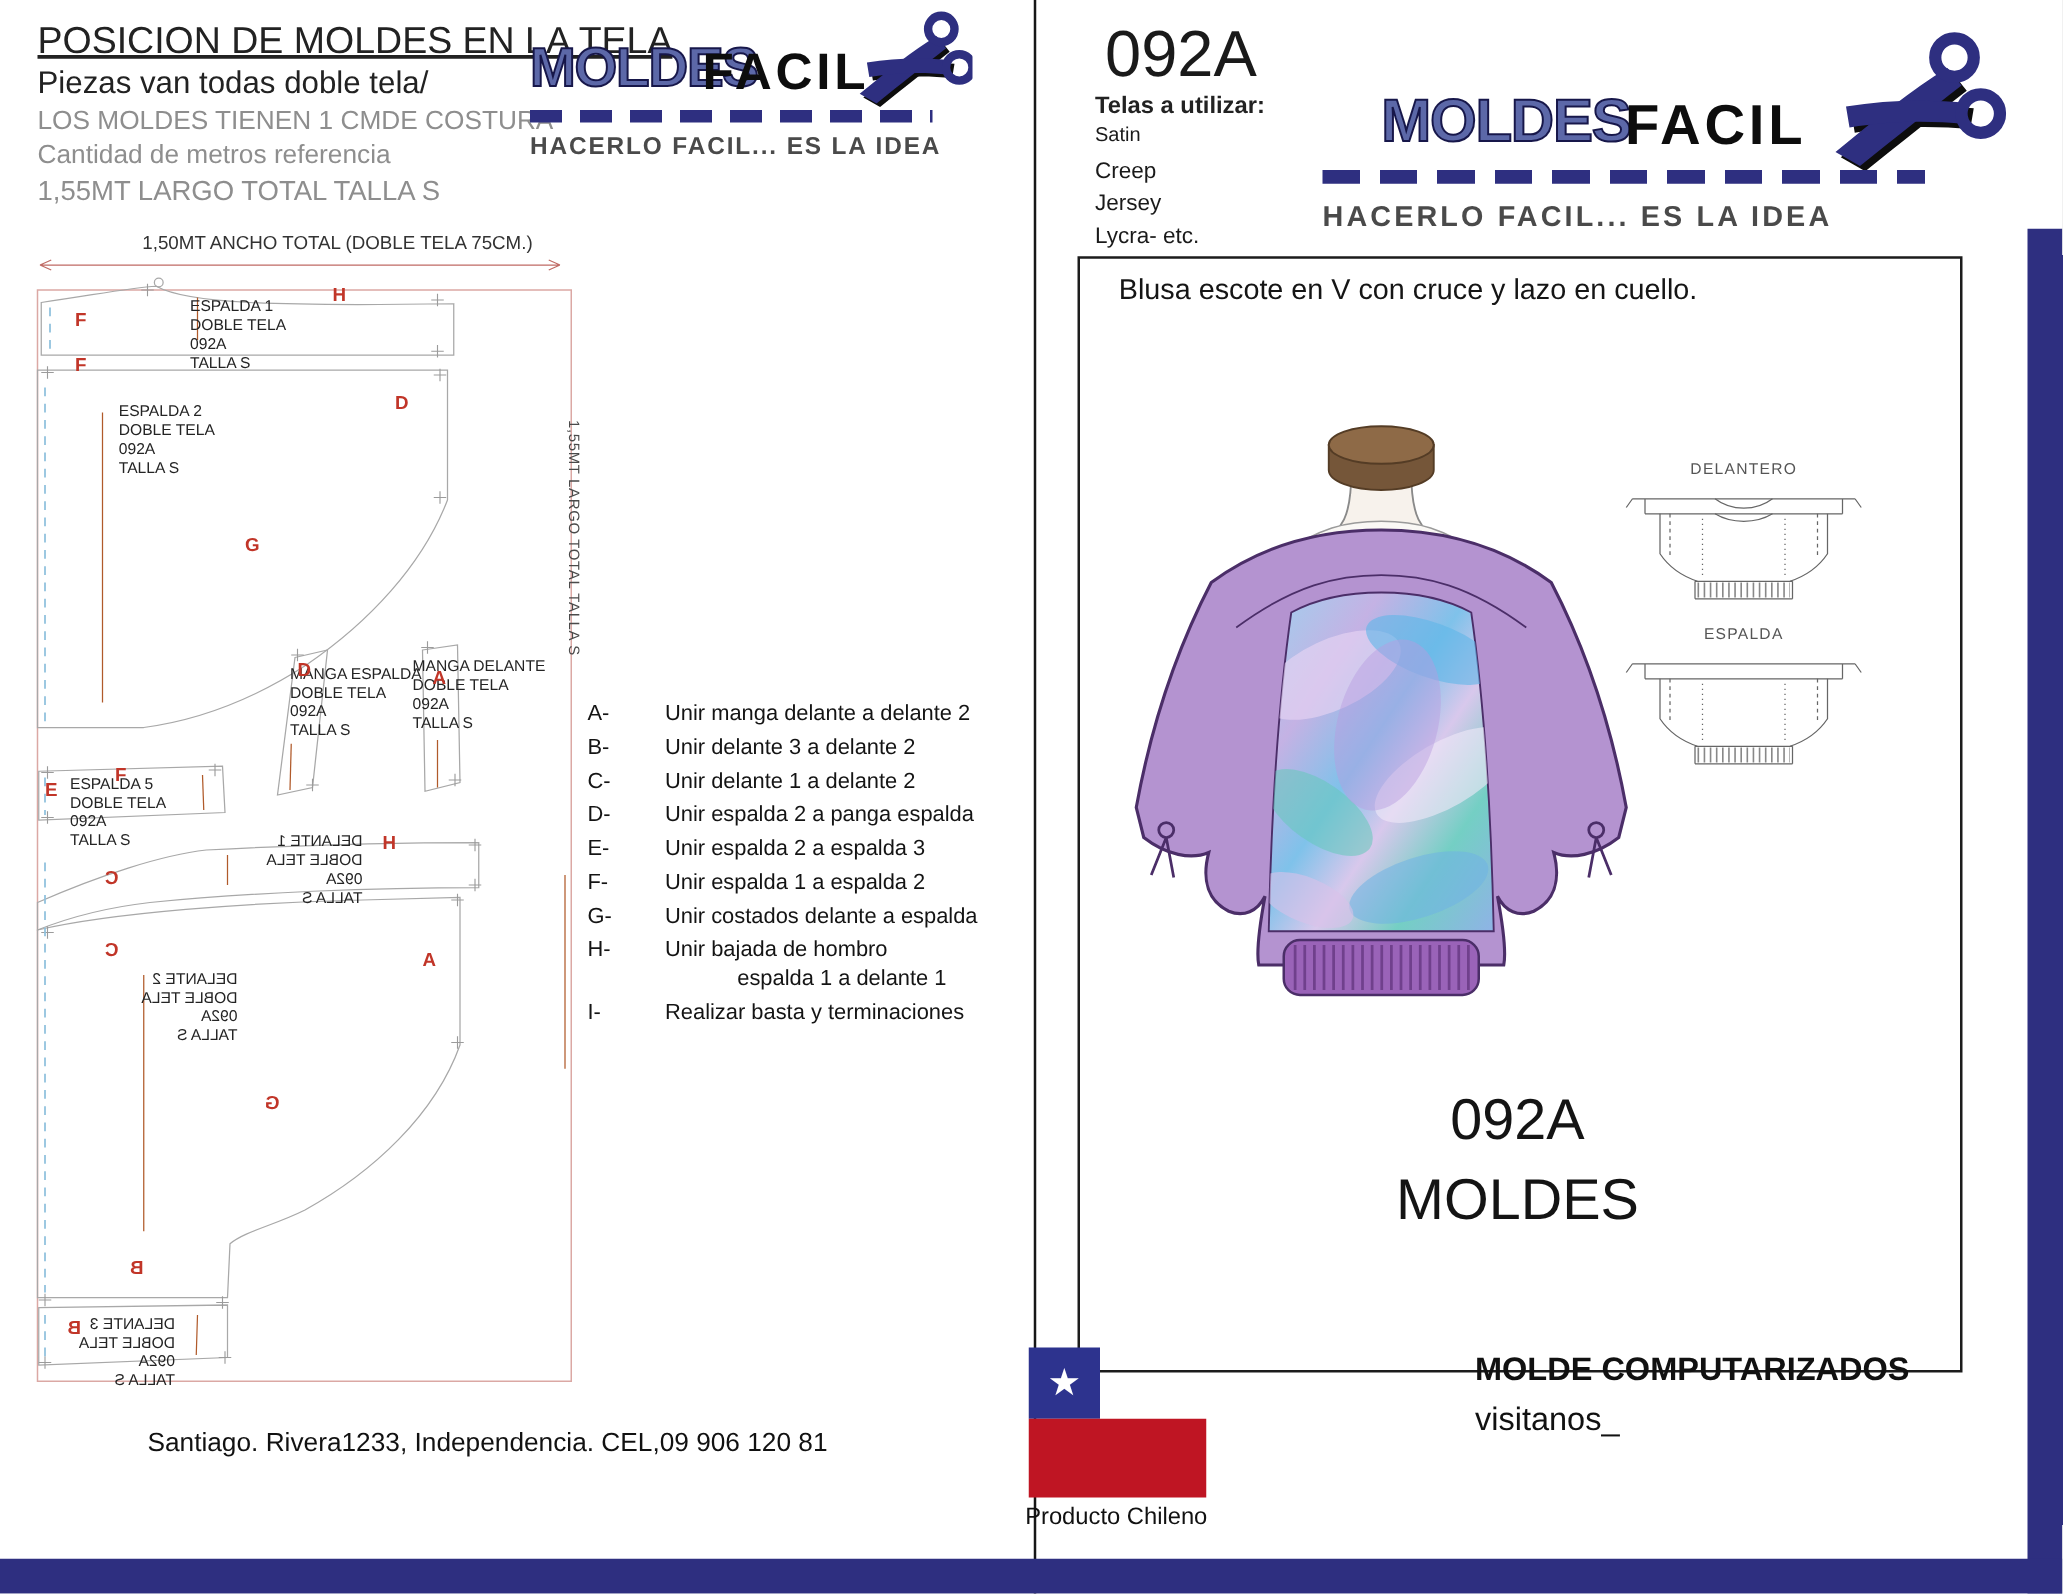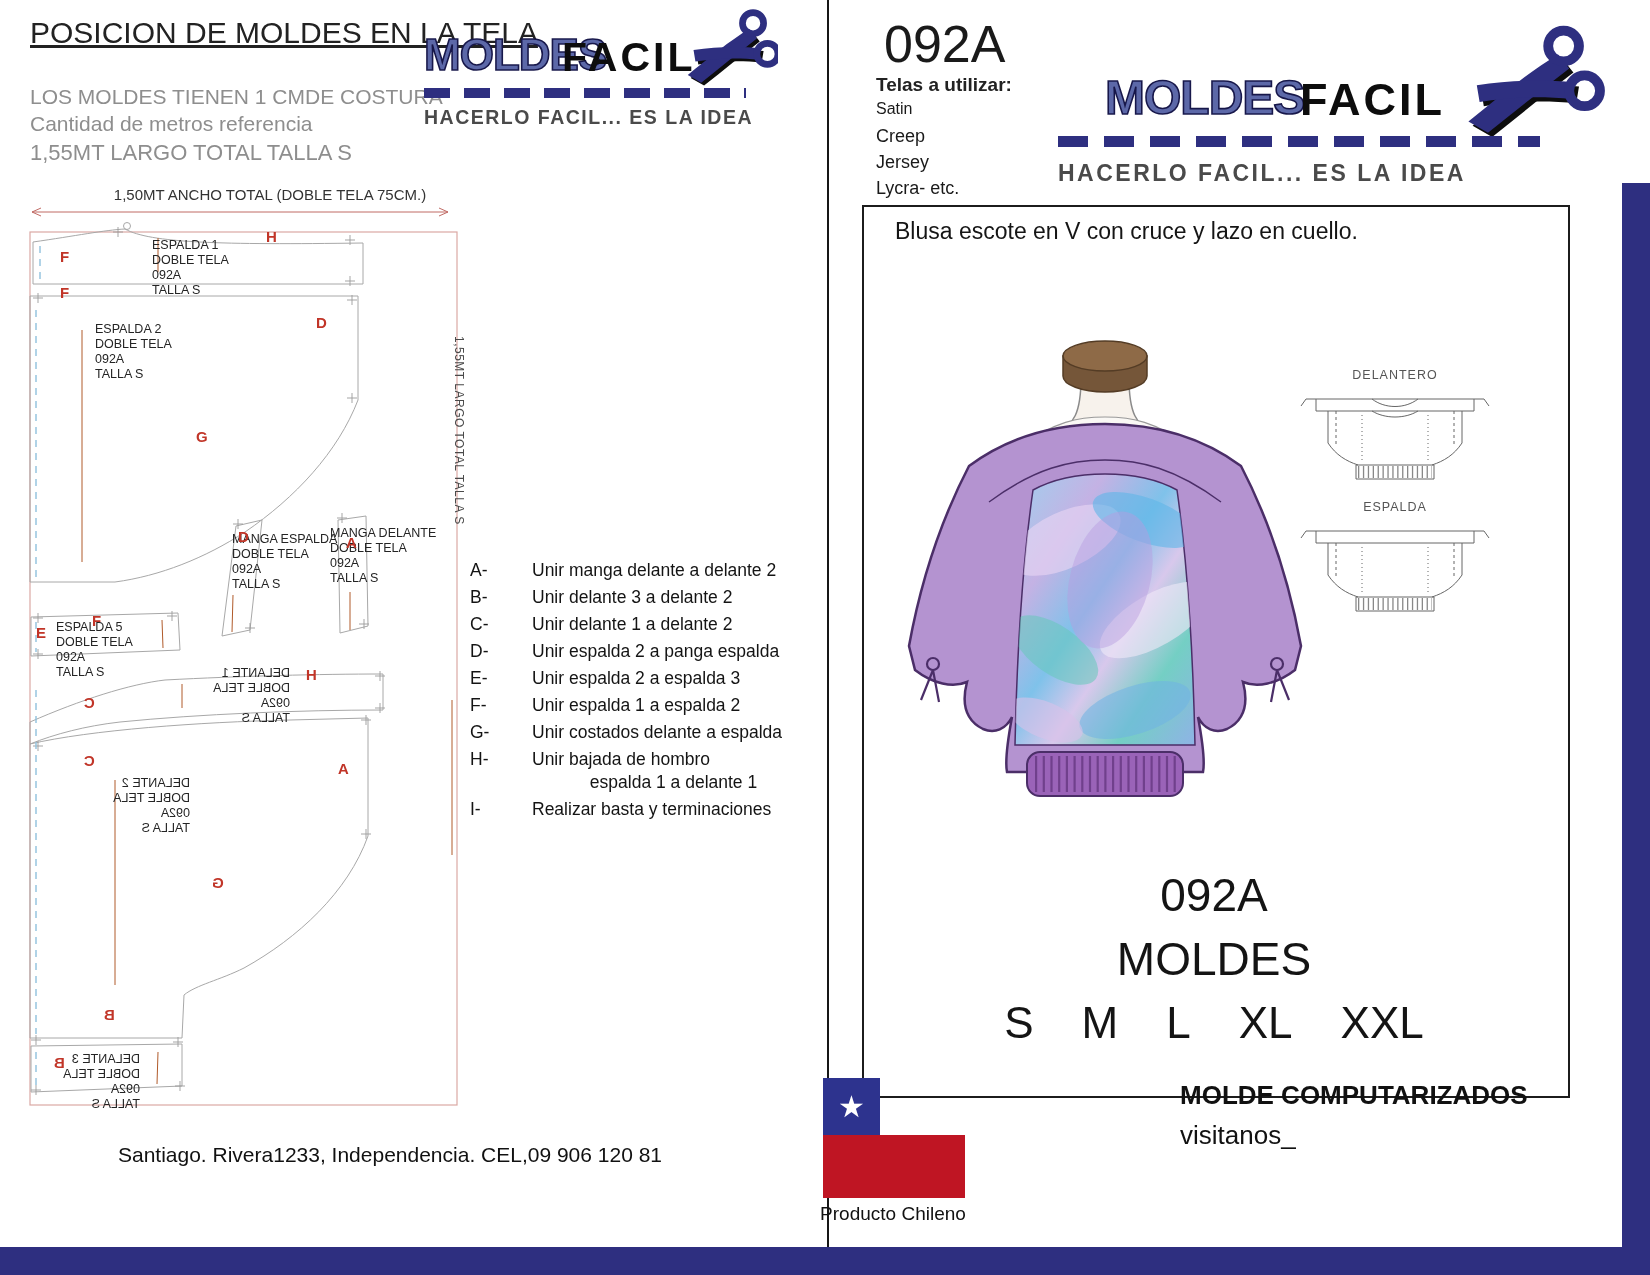--- a/index.html
+++ b/index.html
@@ -33,20 +33,21 @@
   .flag-red{background:#bf1523;}
   .navy{background:#2e2f80;}
   .ftr-r{font-size:26px;color:#111;}
 </style>
 </head>
 <body>
 
 <div class="sheet">
 
   <div class="abs h-black" style="left:30px;top:16px;font-size:30px;text-decoration:underline;">POSICION DE MOLDES EN LA TELA</div>
+  <div class="abs h-black" style="left:30px;top:52px;font-size:25px;">Piezas van todas doble tela/</div>
   <div class="abs h-gray" style="left:30px;top:85px;font-size:21px;">LOS MOLDES TIENEN 1 CMDE COSTURA</div>
   <div class="abs h-gray" style="left:30px;top:112px;font-size:21px;">Cantidad de metros referencia</div>
   <div class="abs h-gray" style="left:30px;top:140px;font-size:22px;">1,55MT LARGO TOTAL TALLA S</div>
 
   <div class="abs logo-moldes" style="left:424px;top:30px;font-size:44px;">MOLDES</div>
   <div class="abs logo-facil" style="left:562px;top:34px;font-size:41px;">FACIL</div>
   <svg class="abs" style="left:682px;top:4px;" width="96" height="96" viewBox="0 0 100 100">
     <g transform="translate(3,3)" fill="#0d0d0d">
       <path d="M70,26 C50,38 28,56 6,74 L20,82 C40,66 60,50 78,36 Z"></path>
       <path d="M82,46 C60,44 36,44 12,48 L14,60 C38,56 60,56 80,58 Z"></path>
@@ -320,23 +321,20 @@
       <path d="M28,26 V58 C36,70 46,76 58,80 M162,26 V58 C154,70 144,76 132,80"></path>
       <path d="M36,26 V60 M154,26 V60" stroke-dasharray="3 3"></path>
       <path d="M62,30 V78 M128,30 V78" stroke-dasharray="1 3"></path>
       <path d="M56,80 H134 M56,94 H134 M56,80 V94 M134,80 V94"></path>
     </g>
     <line x1="58" y1="87" x2="132" y2="87" stroke="#888" stroke-width="12" stroke-dasharray="1.3 3.6"></line>
   </svg>
 
   <div class="abs sizecenter" style="left:862px;top:868px;width:704px;font-size:46px;color:#141414;">092A</div>
   <div class="abs sizecenter" style="left:862px;top:932px;width:704px;font-size:46px;color:#141414;">MOLDES</div>
-  <div class="abs sizecenter sizes" style="left:862px;top:998px;width:704px;font-size:44px;color:#141414;">
-    <span>S</span><span>M</span><span>L</span><span>XL</span><span>XXL</span>
-  </div>
 
   <div class="abs flag-blue" style="left:823px;top:1078px;width:57px;height:57px;">
     <span class="flag-star">★</span>
   </div>
   <div class="abs flag-red" style="left:823px;top:1135px;width:142px;height:63px;"></div>
   <div class="abs" style="left:813px;top:1203px;width:160px;text-align:center;font-size:19px;color:#111;">Producto Chileno</div>
 
   <div class="abs ftr-r" style="left:1180px;top:1080px;font-weight:bold;">MOLDE COMPUTARIZADOS</div>
   <div class="abs ftr-r" style="left:1180px;top:1120px;">visitanos_</div>
 

